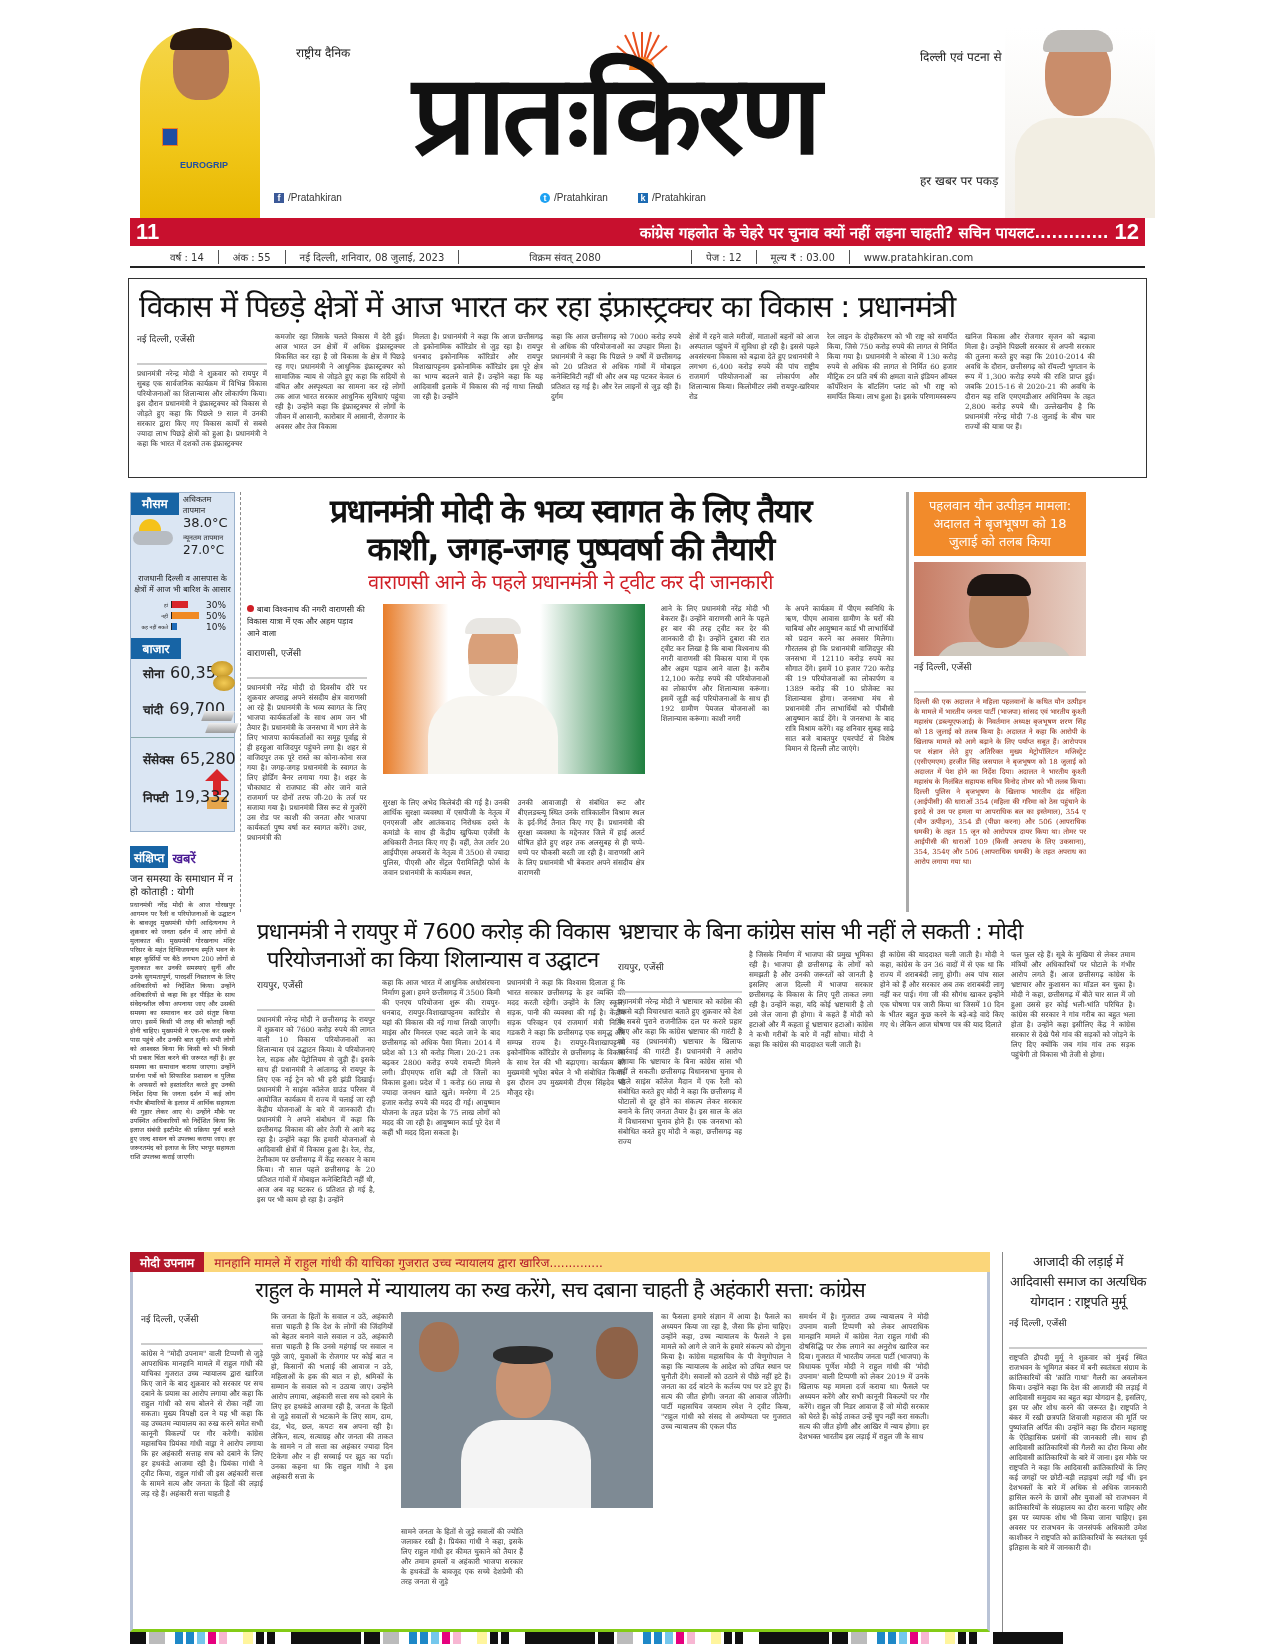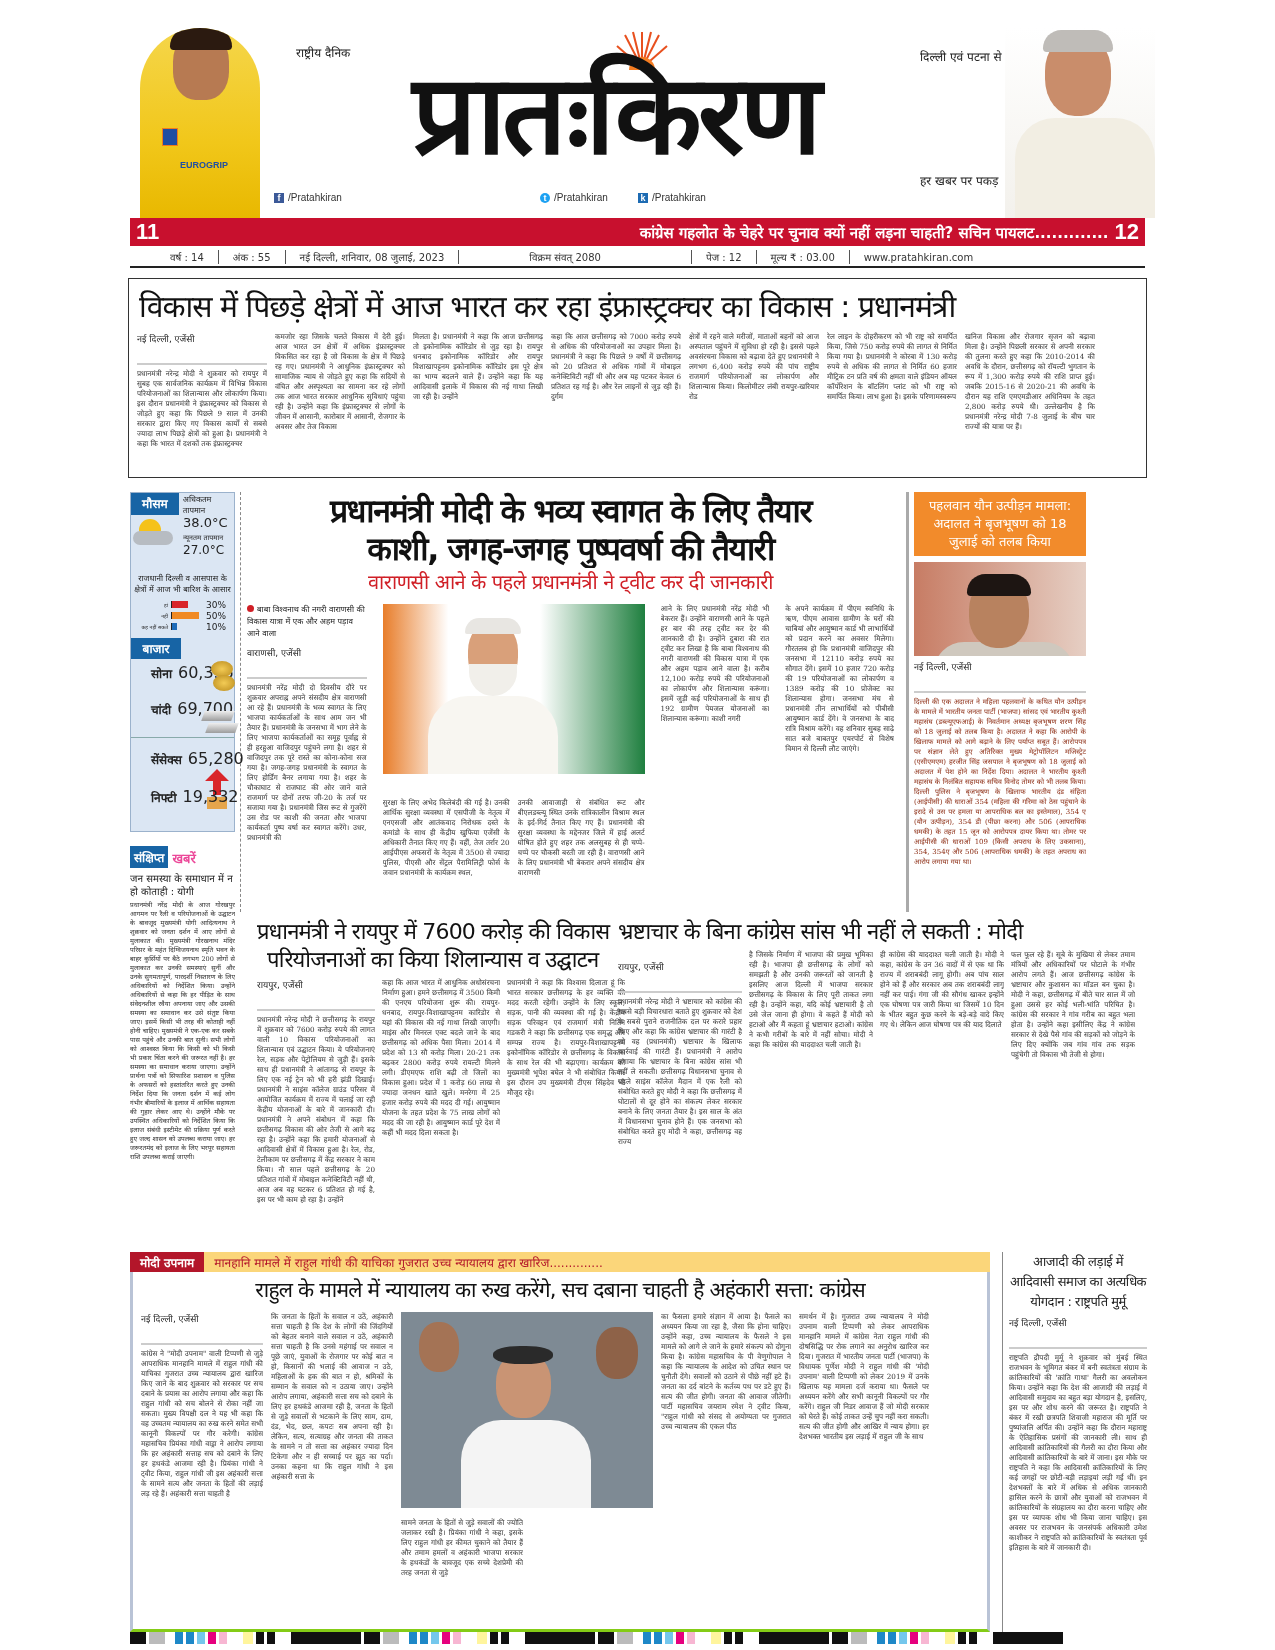--- a/index.html
+++ b/index.html
@@ -41,30 +41,30 @@
   .byline { font: 9px "DejaVu Sans", sans-serif; color: #222; border-bottom: 2px solid #ccc; padding-bottom: 18px; margin-bottom: 4px; }
 
   
   .weather { position: absolute; left: 0; top: 472px; width: 105px; height: 340px; background: #dbe6f3; border: 1px solid #9bb2cc; }
   .wlabel { background: #1764a5; color: #fff; font: bold 12px "DejaVu Sans", sans-serif; width: 50px; text-align: center; padding: 2px 0; }
   .bars .row { display: flex; align-items: center; font: 7px "DejaVu Sans", sans-serif; height: 11px; }
   .bars .lbl { width: 40px; text-align: right; padding-right: 3px; font-size: 5px; }
   .bars .bar { height: 7px; }
   .bars .val { margin-left: auto; padding-right: 8px; font: 9px "DejaVu Sans", sans-serif; }
   .market-label { background: #1764a5; color: #fff; font: bold 12px "DejaVu Sans", sans-serif; width: 50px; text-align: center; padding: 2px 0; }
-  .mrow { display: flex; align-items: baseline; padding-left: 20px; gap: 6px; }
+  .mrow { display: flex; align-items: baseline; padding-left: 12px; gap: 6px; }
   .mrow .k { font: bold 12px "DejaVu Sans", sans-serif; }
   .mrow .v { font: 16px "DejaVu Sans", sans-serif; }
 
   .coin { position: absolute; width: 22px; height: 16px; border-radius: 50%; background: radial-gradient(#f3cb55, #b98a1c); }
   .silver { position: absolute; width: 30px; height: 10px; background: linear-gradient(#eee, #9c9c9c); transform: skewX(-20deg); }
 
   .brief-head { position: absolute; left: 0; top: 826px; width: 105px; height: 22px; display: flex; }
   .brief-head .a { background: #1764a5; color: #fff; font: bold 12px "DejaVu Sans", sans-serif; padding: 3px 4px; }
-  .brief-head .b { color: #ec4899; font: bold 13px "DejaVu Sans", sans-serif; padding: 3px 4px; text-align: center; }
+  .brief-head .b { color: #4c1d95; font: bold 13px "DejaVu Sans", sans-serif; padding: 3px 4px; text-align: center; }
 
   .orange-box { background: #f28b2b; color: #fff; text-align: center; font: 13px/18px "DejaVu Sans", sans-serif; padding: 5px 4px; }
   .photo-modi { background: linear-gradient(90deg, #e87d2a 0%, #fff 25%, #fff 60%, #1f7f3f 100%); position: relative; overflow: hidden; }
   .photo-modi .head { position: absolute; left: 85px; top: 18px; width: 50px; height: 64px; background: #d9a07a; border-radius: 45%; }
   .photo-modi .hair { position: absolute; left: 82px; top: 14px; width: 56px; height: 16px; background: #e8e6e2; border-radius: 30px 30px 4px 4px; }
   .photo-modi .beard { position: absolute; left: 86px; top: 60px; width: 48px; height: 32px; background: #f1efea; border-radius: 0 0 26px 26px; }
   .photo-modi .kurta { position: absolute; left: 45px; top: 92px; width: 130px; height: 80px; background: #f8f6f1; border-radius: 40px 40px 0 0; }
 
   .photo-bb { background: linear-gradient(90deg, #c77c64 0%, #e6cfc4 100%); position: relative; overflow: hidden; }
   .photo-bb .head { position: absolute; left: 55px; top: 16px; width: 60px; height: 70px; background: #b8825f; border-radius: 45%; }
@@ -305,21 +305,21 @@
       </div>
       <div class="body-col" style="width:122px;height:290px">कि जनता के हितों के सवाल न उठें, अहंकारी सत्ता चाहती है कि देश के लोगों की जिंदगियों को बेहतर बनाने वाले सवाल न उठें, अहंकारी सत्ता चाहती है कि उनसे महंगाई पर सवाल न पूछे जाएं, युवाओं के रोजगार पर कोई बात न हो, किसानों की भलाई की आवाज न उठे, महिलाओं के हक की बात न हो, श्रमिकों के सम्मान के सवाल को न उठाया जाए। उन्होंने आरोप लगाया, अहंकारी सत्ता सच को दबाने के लिए हर हथकंडे आजमा रही है, जनता के हितों से जुड़े सवालों से भटकाने के लिए साम, दाम, दंड, भेद, छल, कपटः सब अपना रही है। लेकिन, सत्य, सत्याग्रह और जनता की ताकत के सामने न तो सत्ता का अहंकार ज्यादा दिन टिकेगा और न ही सच्चाई पर झूठ का पर्दा। उनका कहना था कि राहुल गांधी ने इस अहंकारी सत्ता के</div>
       <div style="width:252px">
         <div class="photo-rg" style="height:196px">
           <div class="p" style="left:18px;top:10px;width:40px;height:50px;background:#a47355"></div>
           <div class="p" style="left:95px;top:40px;width:55px;height:66px;background:#c99474"></div>
           <div class="p" style="left:92px;top:34px;width:60px;height:18px;background:#2a2a2a"></div>
           <div style="position:absolute;left:60px;top:108px;width:130px;height:88px;background:#f4f4f4;border-radius:40px 40px 0 0"></div>
           <div class="p" style="left:195px;top:15px;width:42px;height:52px;background:#8e6248"></div>
         </div>
-        <div style="display:flex;gap:2px;margin-top:10px">
+        <div style="display:flex;gap:2px;margin-top:19px">
           <div class="body-col" style="width:122px;height:90px">सामने जनता के हितों से जुड़े सवालों की ज्योति जलाकर रखी है। प्रियंका गांधी ने कहा, इसके लिए राहुल गांधी हर कीमत चुकाने को तैयार हैं और तमाम हमलों व अहंकारी भाजपा सरकार के हथकंडों के बावजूद एक सच्चे देशप्रेमी की तरह जनता से जुड़े</div>
           <div class="body-col" style="width:122px;height:90px"></div>
         </div>
       </div>
       <div class="body-col" style="width:130px;height:290px">का फैसला हमारे संज्ञान में आया है। फैसले का अध्ययन किया जा रहा है, जैसा कि होना चाहिए। उन्होंने कहा, उच्च न्यायालय के फैसले ने इस मामले को आगे ले जाने के हमारे संकल्प को दोगुना किया है। कांग्रेस महासचिव के पी वेणुगोपाल ने कहा कि न्यायालय के आदेश को उचित स्थान पर चुनौती देंगे। सवालों को उठाने से पीछे नहीं हटे हैं। जनता का दर्द बांटने के कर्तव्य पथ पर डटे हुए हैं। सत्य की जीत होगी। जनता की आवाज जीतेगी। पार्टी महासचिव जयराम रमेश ने ट्वीट किया, "राहुल गांधी को संसद से अयोग्यता पर गुजरात उच्च न्यायालय की एकल पीठ</div>
       <div class="body-col" style="width:130px;height:290px">समर्थन में है। गुजरात उच्च न्यायालय ने मोदी उपनाम वाली टिप्पणी को लेकर आपराधिक मानहानि मामले में कांग्रेस नेता राहुल गांधी की दोषसिद्धि पर रोक लगाने का अनुरोध खारिज कर दिया। गुजरात में भारतीय जनता पार्टी (भाजपा) के विधायक पूर्णेश मोदी ने राहुल गांधी की 'मोदी उपनाम' वाली टिप्पणी को लेकर 2019 में उनके खिलाफ यह मामला दर्ज कराया था। फैसले पर अध्ययन करेंगे और सभी कानूनी विकल्पों पर गौर करेंगे। राहुल जी निडर आवाज हैं जो मोदी सरकार को घेरते हैं। कोई ताकत उन्हें चुप नहीं करा सकती। सत्य की जीत होगी और आखिर में न्याय होगा। हर देशभक्त भारतीय इस लड़ाई में राहुल जी के साथ</div>
     </div>
   </div>
 
   <div style="position:absolute;left:872px;top:1232px;width:145px;height:380px;border-left:1px solid #888;padding-left:6px">

